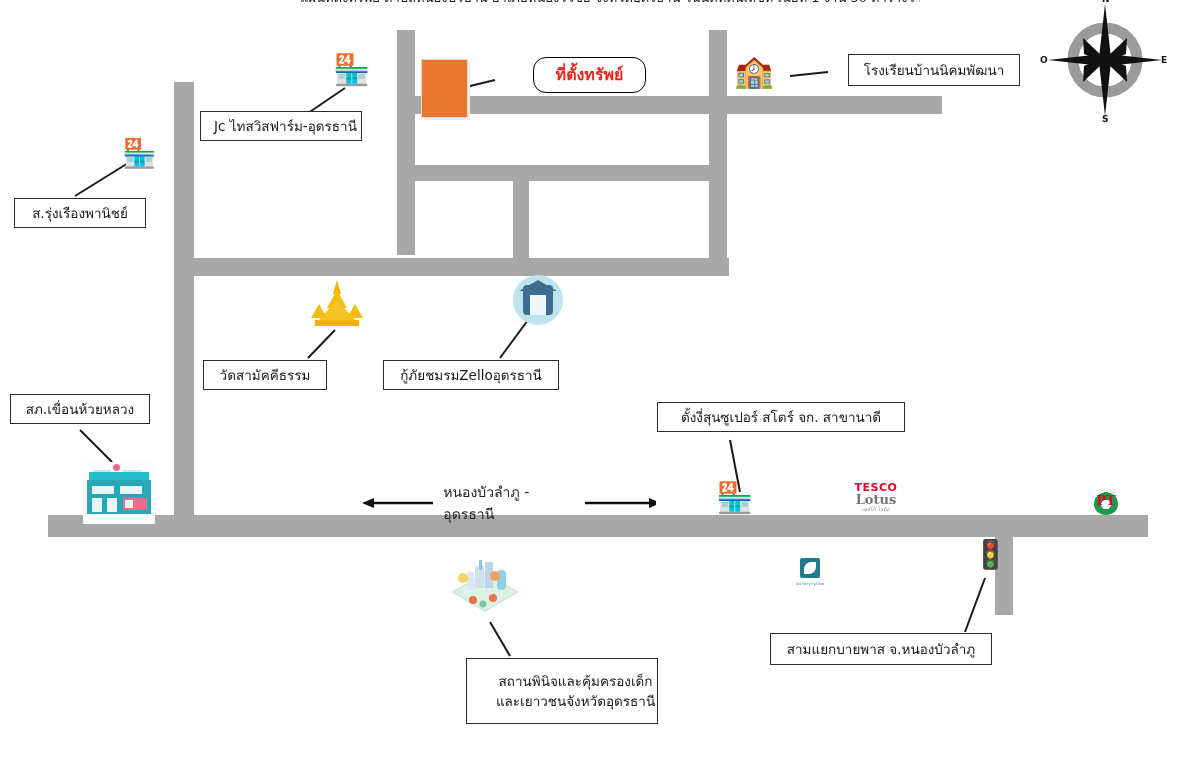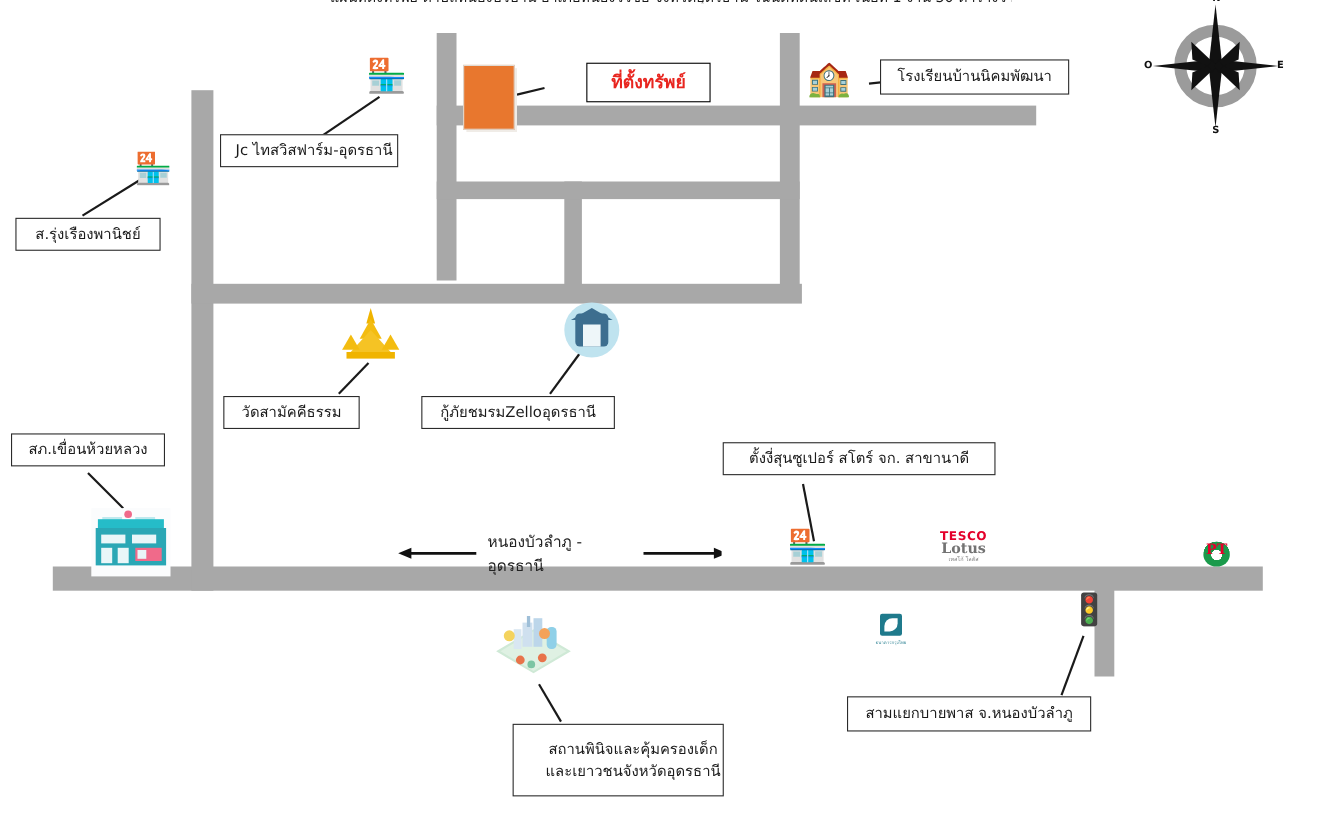--- a/index.html
+++ b/index.html
@@ -13,21 +13,21 @@
   .road{position:absolute;background:#a8a8a8;}
 
   
   .label{
     position:absolute;background:#ffffff;border:1.5px solid #2b2b2b;
     box-sizing:border-box;display:flex;flex-direction:column;
     align-items:center;justify-content:center;
     font-size:13.5px;color:#1a1a1a;line-height:1.5;
     padding:5px 9px;white-space:nowrap;
   }
-  .label.red{color:#e8251f;font-weight:700;font-size:16px;border-color:#000;}
+  .label.red{color:#e8251f;font-weight:700;font-size:16px;border-color:#000;border-radius:13px;}
   .label .ln{display:block;}
 
   
   #leaders{position:absolute;left:0;top:0;width:1200px;height:759px;overflow:visible;}
 
   
   .ico{position:absolute;line-height:1;text-align:center;
        font-family:"DejaVu Sans",sans-serif;}
 
   
@@ -230,33 +230,33 @@
       <polygon points="87,42 68,60 72,64 86,58" fill="#111"></polygon>
       <polygon points="43,86 62,68 58,64 44,70" fill="#111"></polygon>
       <polygon points="87,86 68,68 72,64 86,70" fill="#111"></polygon>
     </svg>
     <div class="cl" style="left:62px;top:-2px;">N</div>
     <div class="cl" style="left:62px;top:118px;">S</div>
     <div class="cl" style="left:121px;top:59px;">E</div>
     <div class="cl" style="left:0px;top:59px;">O</div>
   </div>
 
-  <div class="label" style="left:200px;top:122px;width:162px;height:30px;padding-left:18px;">
+  <div class="label" style="left:200px;top:111px;width:162px;height:30px;padding-left:18px;">
     <span class="ln">Jc ไทสวิสฟาร์ม-อุดรธานี</span>
   </div>
 
   <div class="label" style="left:14px;top:198px;width:132px;height:30px;">
     <span class="ln">ส.รุ่งเรืองพานิชย์</span>
   </div>
 
   <div class="label red" style="left:533px;top:57px;width:113px;height:36px;">
     <span class="ln">ที่ตั้งทรัพย์</span>
   </div>
 
-  <div class="label" style="left:800px;top:54px;width:172px;height:32px;">
+  <div class="label" style="left:848px;top:54px;width:172px;height:32px;">
     <span class="ln">โรงเรียนบ้านนิคมพัฒนา</span>
   </div>
 
   <div class="label" style="left:203px;top:360px;width:124px;height:30px;">
     <span class="ln">วัดสามัคคีธรรม</span>
   </div>
 
   <div class="label" style="left:363px;top:360px;width:176px;height:30px;margin-left:20px;">
     <span class="ln">กู้ภัยชมรมZelloอุดรธานี</span>
   </div>

